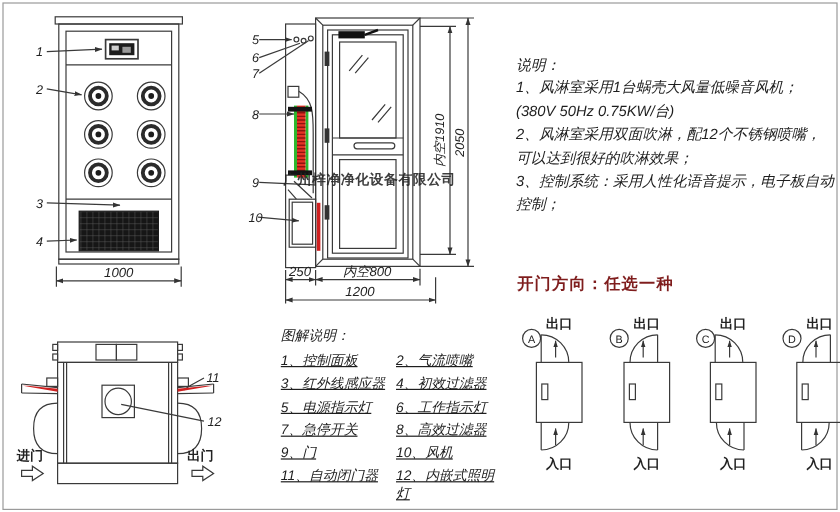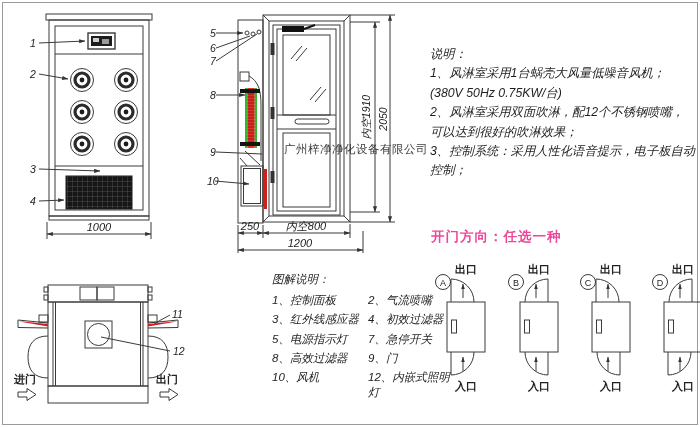--- a/index.html
+++ b/index.html
@@ -7,26 +7,26 @@
           font-family:"Liberation Sans","DejaVu Sans",sans-serif;color:#222;}
   .sheet-border{position:absolute;inset:2px;border:1px solid #9a9a9a;pointer-events:none;}
   .abs{position:absolute;}
   svg text{font-family:"Liberation Sans","DejaVu Sans",sans-serif;font-style:italic;fill:#222;}
   .pl{font-size:10.5px;}
   .dim{font-size:11px;}
   .dimv{font-size:10.5px;}
   .notes{left:430px;top:13px;width:266px;font-size:12.3px;line-height:19.4px;
          font-style:italic;color:#1e1e1e;margin-top:32px;}
   .notes .t{font-style:italic;}
-  .door-title{left:431px;top:228px;font-size:13.5px;font-weight:bold;color:#ec4899;letter-spacing:1px;}
-  .legend{left:234px;top:272px;width:180px;font-size:11.5px;font-style:italic;color:#1e1e1e;margin-left:38px;}
+  .door-title{left:431px;top:228px;font-size:13.5px;font-weight:bold;color:#7f1d1d;letter-spacing:1px;}
+  .legend{left:234px;top:272px;width:180px;font-size:11.5px;font-style:italic;color:#1e1e1e;}
   .legend .t{display:block;margin-bottom:6px;}
-  .legend .grid{display:grid;grid-template-columns:96px 84px;grid-auto-rows:19.3px;}
-  .watermark{left:236px;top:142px;font-size:11.5px;font-weight:normal;color:rgba(35,35,35,.88);
-             white-space:nowrap;letter-spacing:.5px;z-index:5;margin-left:48px;}
+  .legend .grid{display:grid;grid-template-columns:96px 84px;grid-auto-rows:19.3px;text-decoration:underline;}
+  .watermark{left:236px;top:142px;font-size:11.5px;font-weight:bold;color:rgba(35,35,35,.88);
+             white-space:nowrap;letter-spacing:.5px;z-index:5;}
   .opt-label{font-size:11px;font-weight:bold;font-style:normal;}
   .tv-label{font-size:11px;font-weight:bold;font-style:normal;}
 </style>
 </head>
 <body>
 
 <div class="canvas">
   <div class="sheet-border"></div>
 
   <svg class="abs" style="left:12px;top:6px;" width="170" height="244" viewBox="0 0 170 244">
@@ -231,24 +231,26 @@
   </svg>
 
   <div class="abs legend">
     <span class="t">图解说明：</span>
     <div class="grid">
       <span>1、控制面板</span>
       <span>2、气流喷嘴</span>
       <span>3、红外线感应器</span>
       <span>4、初效过滤器</span>
       <span>5、电源指示灯</span>
+      <span>6、工作指示灯</span>
       <span>7、急停开关</span>
       <span>8、高效过滤器</span>
       <span>9、门</span>
       <span>10、风机</span>
+      <span>11、自动闭门器</span>
       <span>12、内嵌式照明灯</span>
     </div>
   </div>
 
   <svg class="abs" style="left:424px;top:257px;" width="276" height="150" viewBox="0 0 276 150">
     <defs>
       <marker id="arwD" viewBox="0 0 10 10" refX="9" refY="5" markerWidth="6" markerHeight="6" orient="auto-start-reverse">
         <path d="M0,1.8 L9.5,5 L0,8.2 z" fill="#333"></path>
       </marker>
     </defs>

